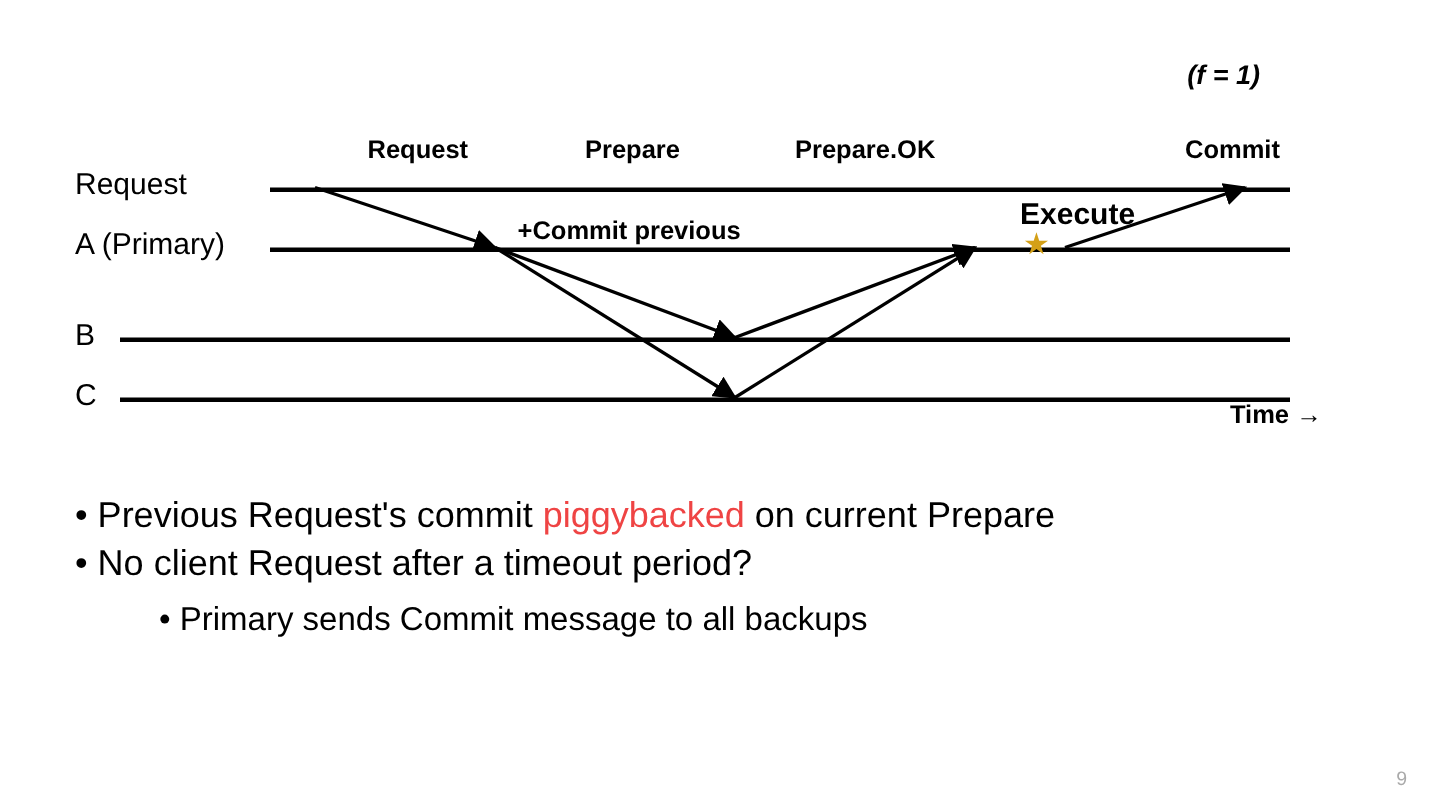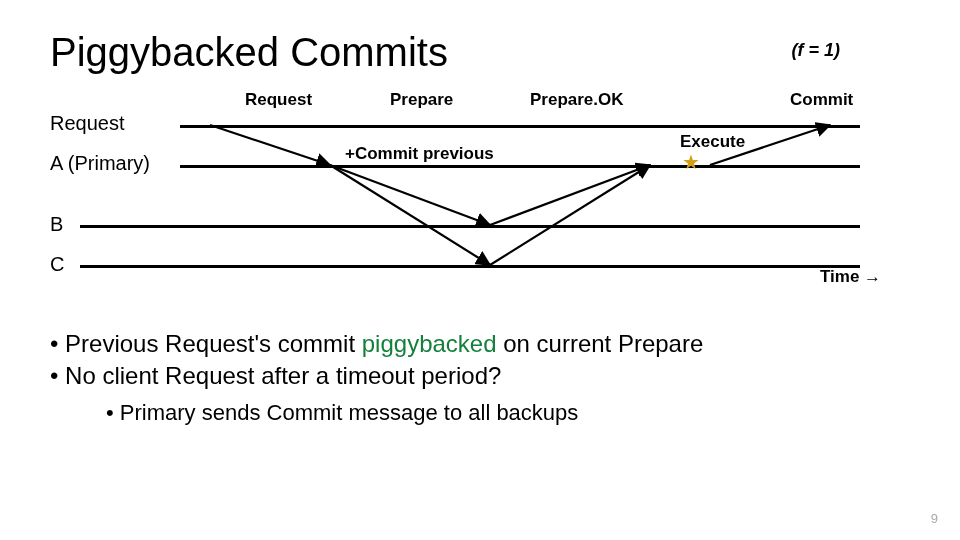--- a/index.html
+++ b/index.html
@@ -6,37 +6,36 @@
   html, body { width: 960px; height: 540px; background: #fff; font-family: "Segoe UI", Arial, sans-serif; color: #000; }
   .slide { position: relative; width: 960px; height: 540px; padding: 30px 50px; }
   .title { font-size: 40px; font-weight: 300; color: #000; font-family: "Segoe UI Light", "Segoe UI", Arial, sans-serif; }
   .f-eq { position: absolute; top: 40px; right: 120px; font-size: 18px; font-style: italic; font-weight: bold; }
   .diagram { position: absolute; top: 90px; left: 50px; width: 860px; height: 200px; }
   .phase-labels { position: absolute; top: 0; left: 0; right: 0; font-size: 17px; font-weight: bold; }
   .phase-labels span { position: absolute; }
   .actor-label { position: absolute; font-size: 20px; font-weight: 400; left: 0; }
   .timeline { position: absolute; height: 3px; background: #000; }
   .commit-prev { position: absolute; font-size: 17px; font-weight: bold; }
-  .execute-label { position: absolute; font-size: 17px; font-weight: bold; }
+  .execute-label { position: absolute; font-size: 20px; font-weight: bold; }
   .time-arrow { position: absolute; font-size: 17px; font-weight: bold; }
   .star { position: absolute; font-size: 20px; color: #d4a017; }
   .bullets { position: absolute; top: 330px; left: 50px; font-size: 24px; }
   .bullets ul { list-style: none; }
   .bullets li { margin-bottom: 4px; }
   .bullets .sub { margin-left: 56px; font-size: 22px; margin-top: 10px; }
-  .piggy { color: #15803d; }
+  .piggy { color: #ef4444; }
   .page-num { position: absolute; bottom: 14px; right: 22px; color: #aaa; font-size: 13px; }
   svg.arrows { position: absolute; top: 0; left: 0; width: 860px; height: 200px; overflow: visible; }
 </style>
 </head>
 <body>
 
 <div class="slide">
 
-  <div class="title">Piggybacked Commits</div>
   <div class="f-eq">(f = 1)</div>
 
   <div class="diagram">
 
     <div class="phase-labels">
       <span style="left:195px">Request</span>
       <span style="left:340px">Prepare</span>
       <span style="left:480px">Prepare.OK</span>
       <span style="left:740px">Commit</span>
     </div>

